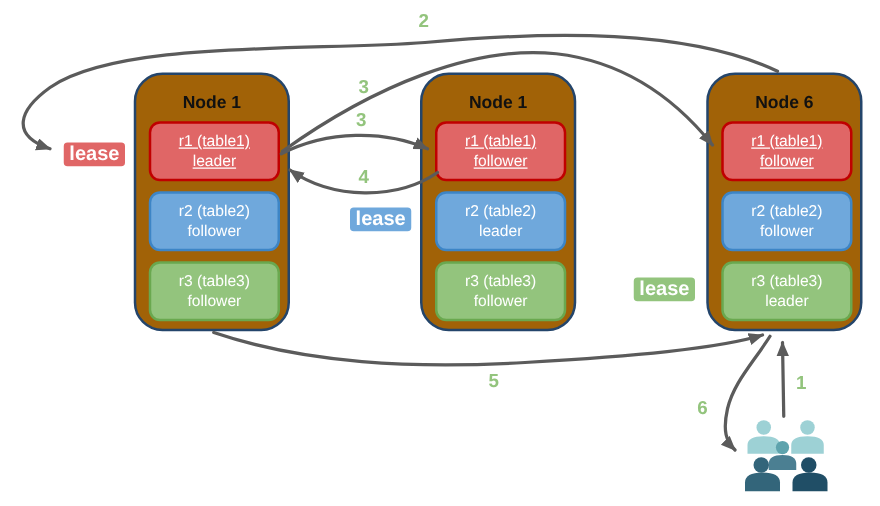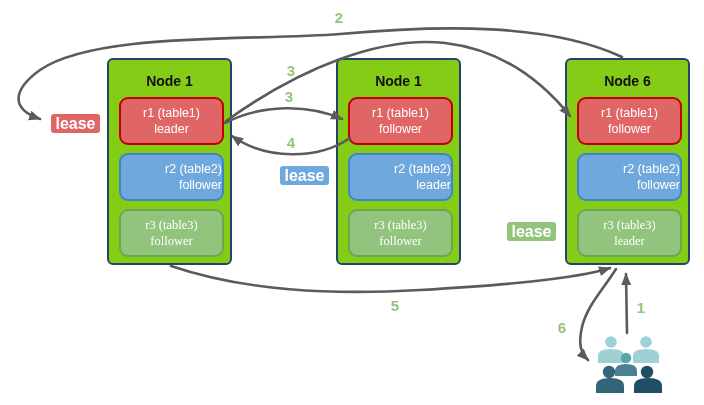--- a/index.html
+++ b/index.html
@@ -5,37 +5,37 @@
   html,body{margin:0;padding:0;background:#fff;}
   .canvas{
     position:relative;width:704px;height:405px;background:#fff;overflow:hidden;
     font-family:"Liberation Sans",sans-serif;
   }
   .arrow-layer{position:absolute;left:0;top:0;width:704px;height:405px;pointer-events:none;z-index:5;}
   .arrow-layer path.flow{fill:none;stroke:var(--arrow);stroke-width:2.6;stroke-linecap:round;}
   #ah path{fill:var(--arrow);}
 
   .node{
-    position:absolute;top:58px;width:125px;height:207px;background:#84cc16;
-    border:2px solid var(--node-border);border-radius:6px;box-sizing:border-box;z-index:2;
+    position:absolute;top:58px;width:125px;height:207px;background:#a16207;
+    border:2px solid var(--node-border);border-radius:23px;box-sizing:border-box;z-index:2;
   }
   .node-1{left:107px;}
   .node-2{left:336px;}
   .node-3{left:565px;}
   .node-title{
     text-align:center;margin-top:13px;font-weight:bold;font-size:14px;color:var(--node-title);
   }
   .range-box{
     position:absolute;left:10px;width:101px;height:44px;border-radius:9px;border:2px solid;
     color:#fff;font-size:12.5px;line-height:1.3;text-align:center;
     display:flex;flex-direction:column;align-items:center;justify-content:center;box-sizing:content-box;
   }
-  .rb-0{top:37px;}
-  .rb-1{top:93px;align-items:flex-end;}
-  .rb-2{top:149px;font-family:Liberation Serif, serif;}
+  .rb-0{top:37px;text-decoration:underline;}
+  .rb-1{top:93px;}
+  .rb-2{top:149px;}
   .box-red{background:var(--red-fill);border-color:var(--red-border);}
   .box-blue{background:var(--blue-fill);border-color:var(--blue-border);}
   .box-green{background:var(--green-fill);border-color:var(--green-border);}
 
   .lease{
     position:absolute;width:53px;height:23px;border-radius:5px;border:2px solid;
     color:#fff;font-size:16px;display:flex;align-items:center;justify-content:center;
     box-sizing:border-box;z-index:2;font-weight:bold;
   }
   .lease-red{left:49px;top:112px;}

